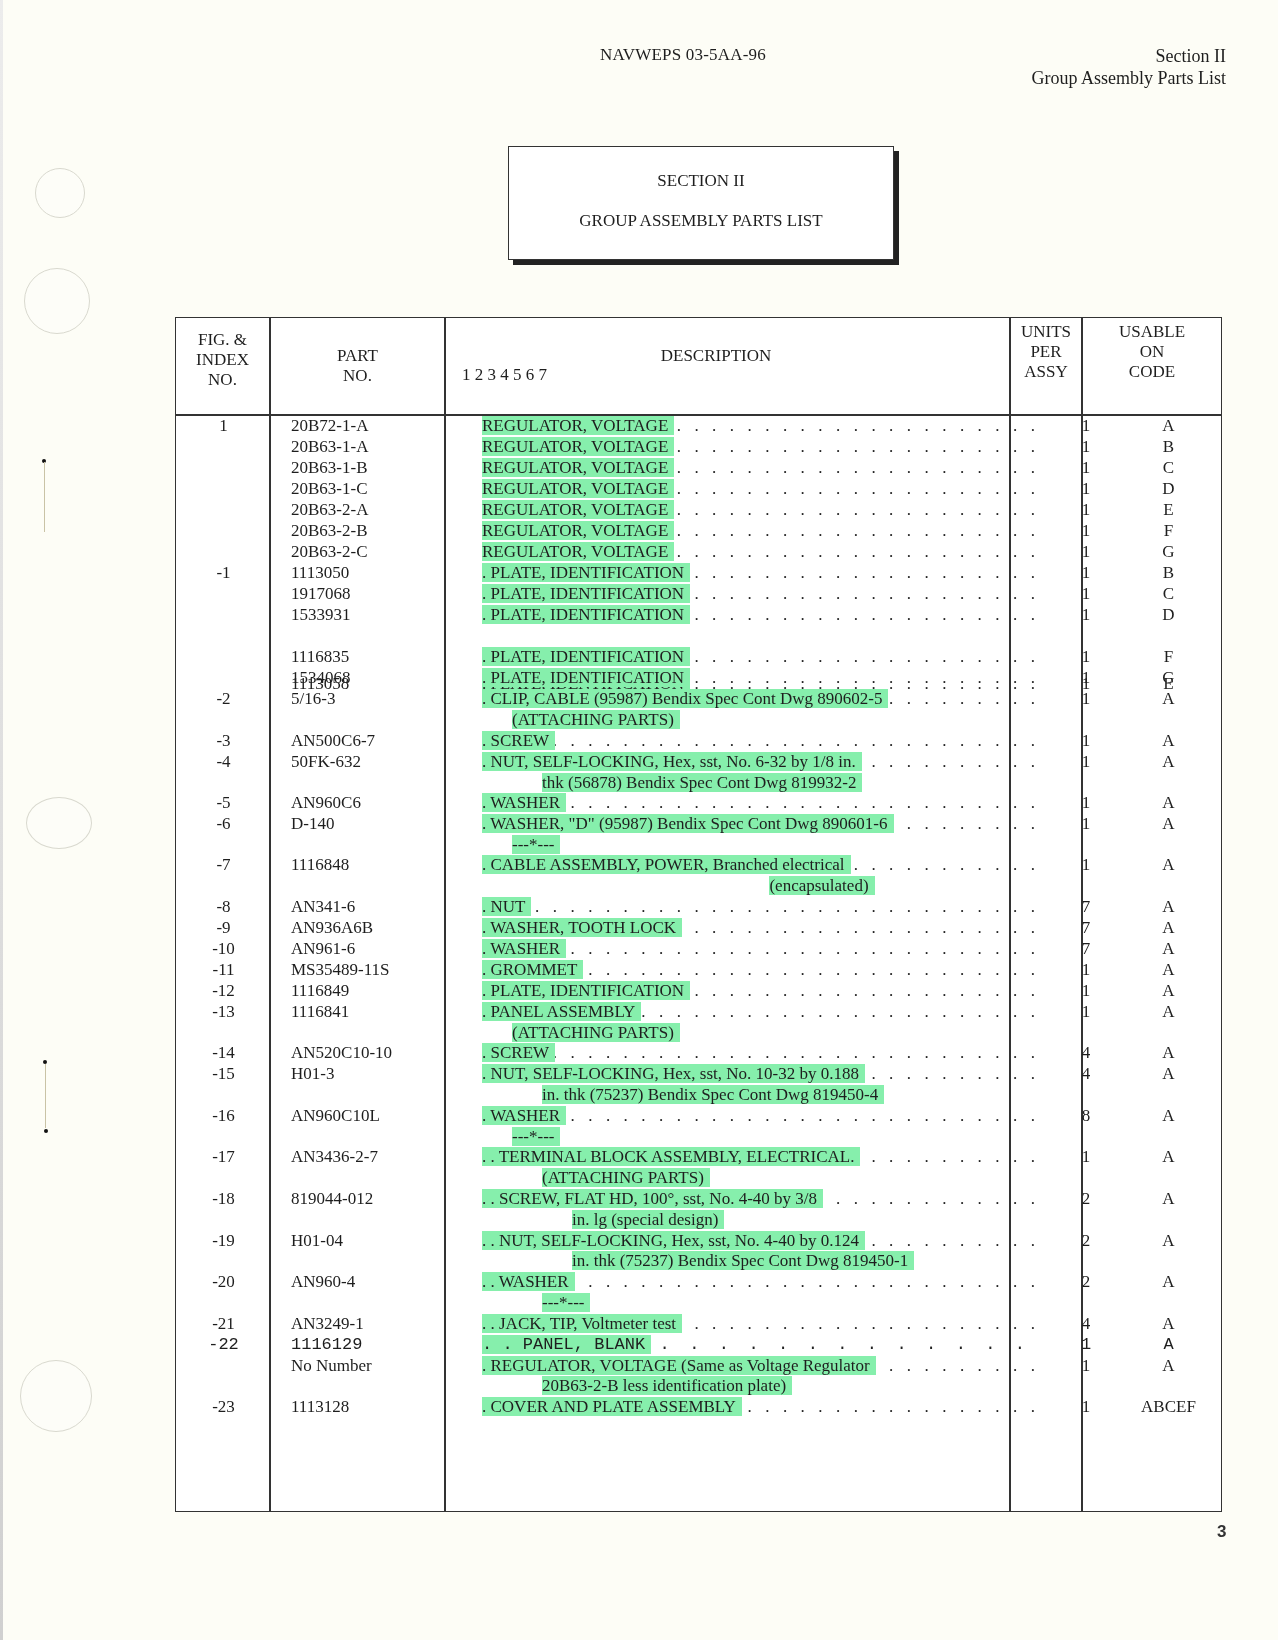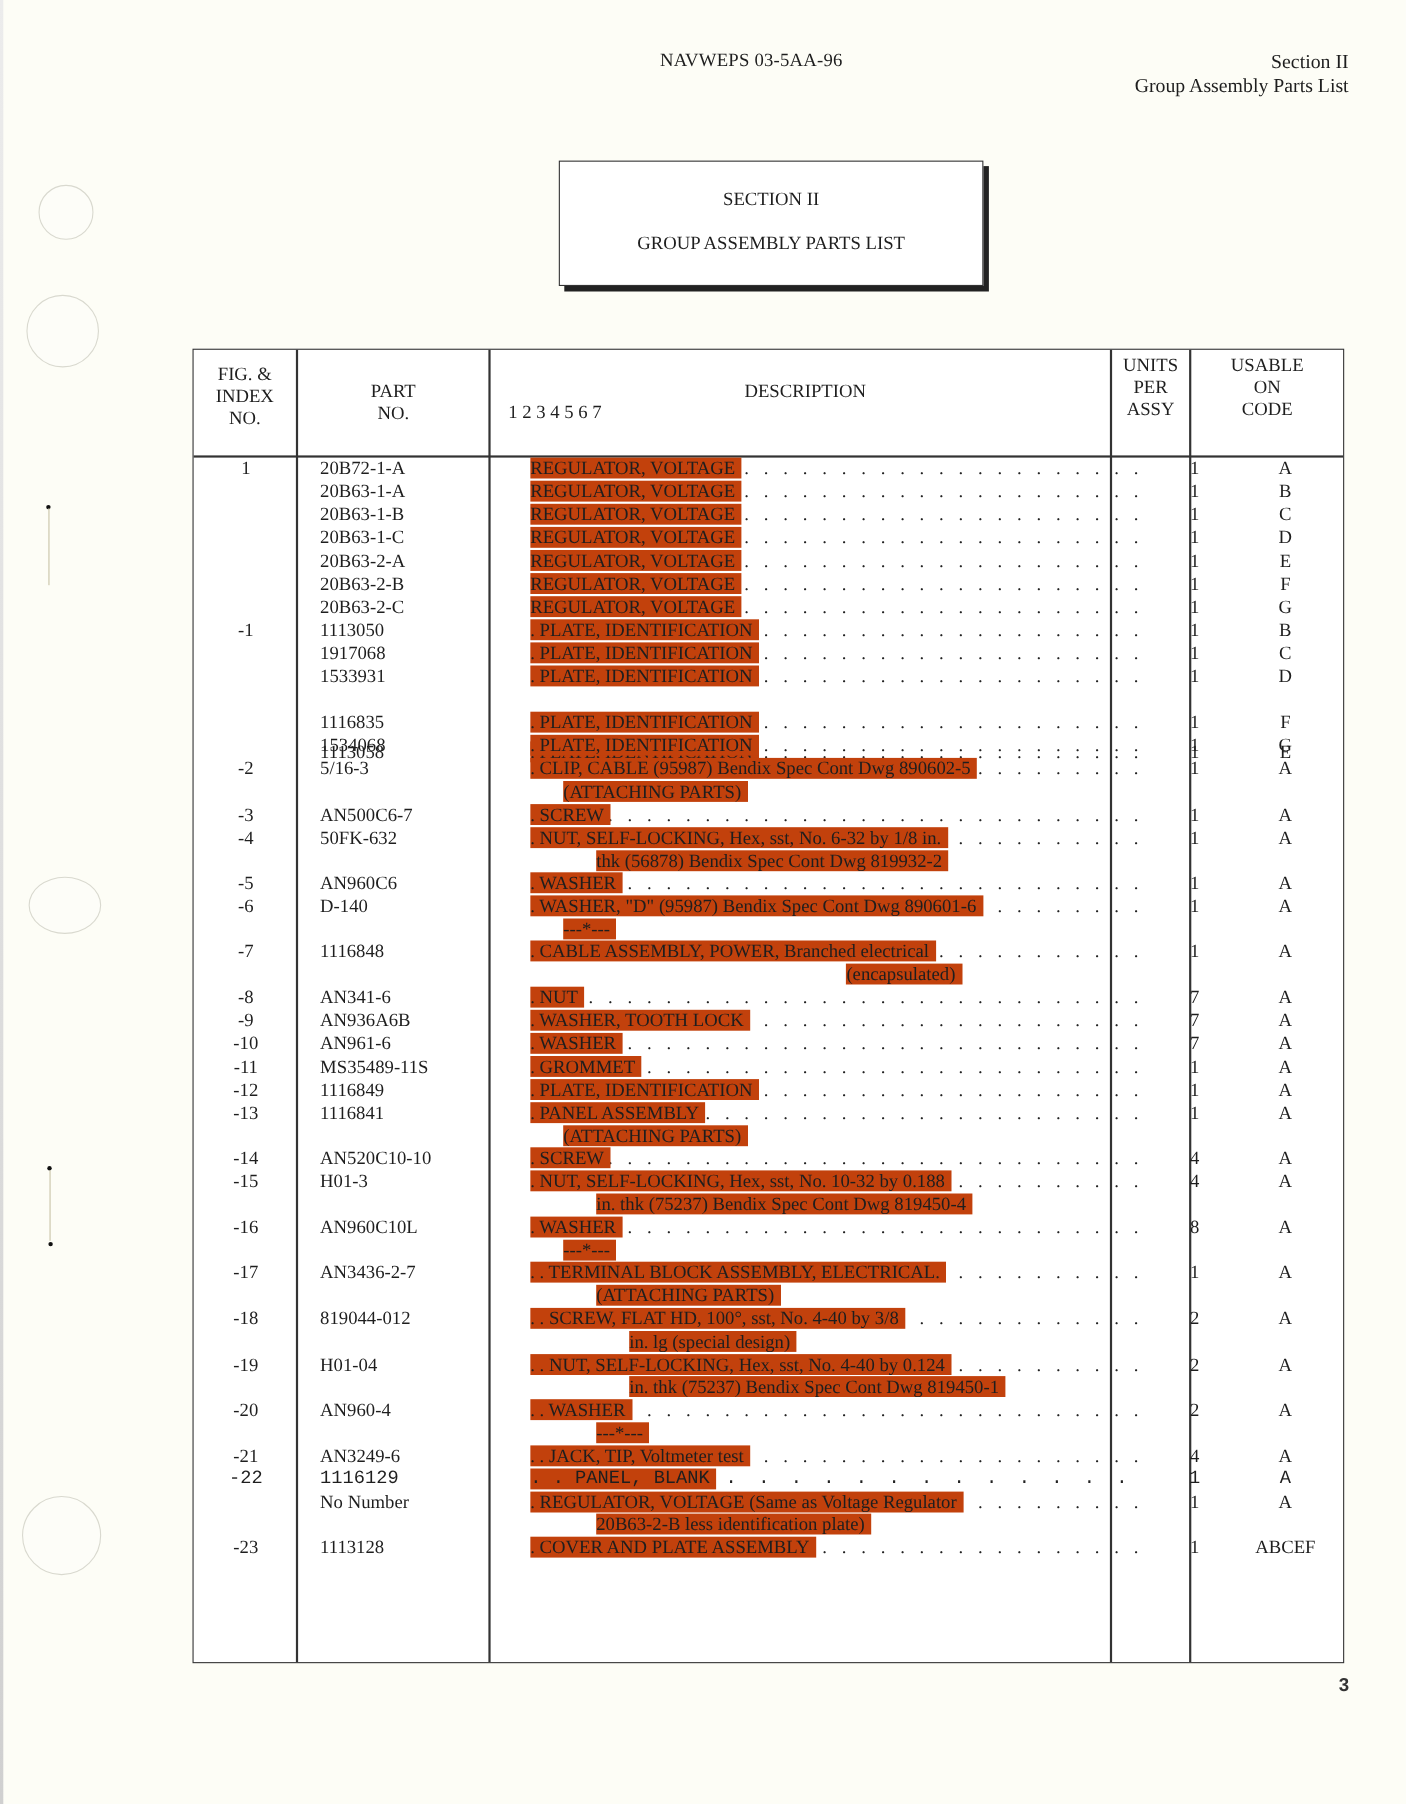--- a/index.html
+++ b/index.html
@@ -27,21 +27,21 @@
 
   .tbl { position: absolute; left: 175px; top: 317px; width: 1045px; height: 1193px; border: 1.5px solid #333; background: #fff; }
   .vline { position: absolute; top: 0; bottom: 0; width: 1.5px; background: #333; }
   .hline { position: absolute; left: 0; right: 0; top: 96px; height: 1.5px; background: #333; }
   .th { position: absolute; font-size: 17px; text-align: center; line-height: 20px; }
 
   .row { position: absolute; left: 0; right: 0; height: 21px; font-size: 17px; line-height: 21px; white-space: nowrap; }
   .c-idx { position: absolute; left: 0; width: 95px; text-align: center; }
   .c-part { position: absolute; left: 115px; }
   .c-desc { position: absolute; left: 306px; width: 560px; overflow: hidden; }
-  .c-desc .txt { background: #c2410c; padding-right: 6px; position: relative; z-index: 1; }
+  .c-desc .txt { background: #86efac; padding-right: 6px; position: relative; z-index: 1; }
   .c-desc .leader { position: absolute; left: 0; right: 0; top: 0; letter-spacing: 4.6px; color: #222; z-index: 0; overflow: hidden; text-align: right; }
   .c-units { position: absolute; left: 868px; width: 84px; text-align: center; }
   .c-code { position: absolute; left: 940px; width: 105px; text-align: center; }
 
   .page-num { position: absolute; left: 1217px; top: 1522px; font-family: "Liberation Sans", sans-serif; font-size: 17px; font-weight: bold; color: #333; }
 </style>
 </head>
 <body>
 
 <div class="edge"></div>
@@ -75,21 +75,21 @@
 
   <div class="th" style="left:0;width:93px;top:12px;">
     <div>FIG. &amp;</div>
     <div>INDEX</div>
     <div>NO.</div>
   </div>
   <div class="th" style="left:95px;width:173px;top:28px;text-align:center;">
     <div>PART</div>
     <div>NO.</div>
   </div>
-  <div class="th" style="left:270px;width:572px;top:28px;">DESCRIPTION</div>
+  <div class="th" style="left:254px;width:572px;top:28px;">DESCRIPTION</div>
   <div class="th" style="left:286px;top:47px;text-align:left;">1 2 3 4 5 6 7</div>
   <div class="th" style="left:835px;width:70px;top:4px;">
     <div>UNITS</div>
     <div>PER</div>
     <div>ASSY</div>
   </div>
   <div class="th" style="left:907px;width:138px;top:4px;">
     <div>USABLE</div>
     <div>ON</div>
     <div>CODE</div>
@@ -392,21 +392,21 @@
       </div>
       <div class="row" style="top: 974px;">
         <div class="c-idx"></div>
         <div class="c-part"></div>
         <div class="c-desc" style="padding-left: 60px;"><span class="txt">---*---</span></div>
         <div class="c-units"></div>
         <div class="c-code"></div>
       </div>
       <div class="row" style="top: 995px;">
         <div class="c-idx">-21</div>
-        <div class="c-part">AN3249-6</div>
+        <div class="c-part">AN3249-1</div>
         <div class="c-desc"><span class="leader">. . . . . . . . . . . . . . . . . . . . . . . . . . . . . . . . . . . . . . . . . . . . . . . . . . . . . . . . . . . . </span><span class="txt">. . JACK, TIP, Voltmeter test</span></div>
         <div class="c-units">4</div>
         <div class="c-code">A</div>
       </div>
       <div class="row" style="top: 1016px; font-family: Liberation Mono, monospace;">
         <div class="c-idx">-22</div>
         <div class="c-part">1116129</div>
         <div class="c-desc"><span class="leader">. . . . . . . . . . . . . . . . . . . . . . . . . . . . . . . . . . . . . . . . . . . . . . . . . . . . . . . . . . . . </span><span class="txt">. . PANEL, BLANK</span></div>
         <div class="c-units">1</div>
         <div class="c-code">A</div>

